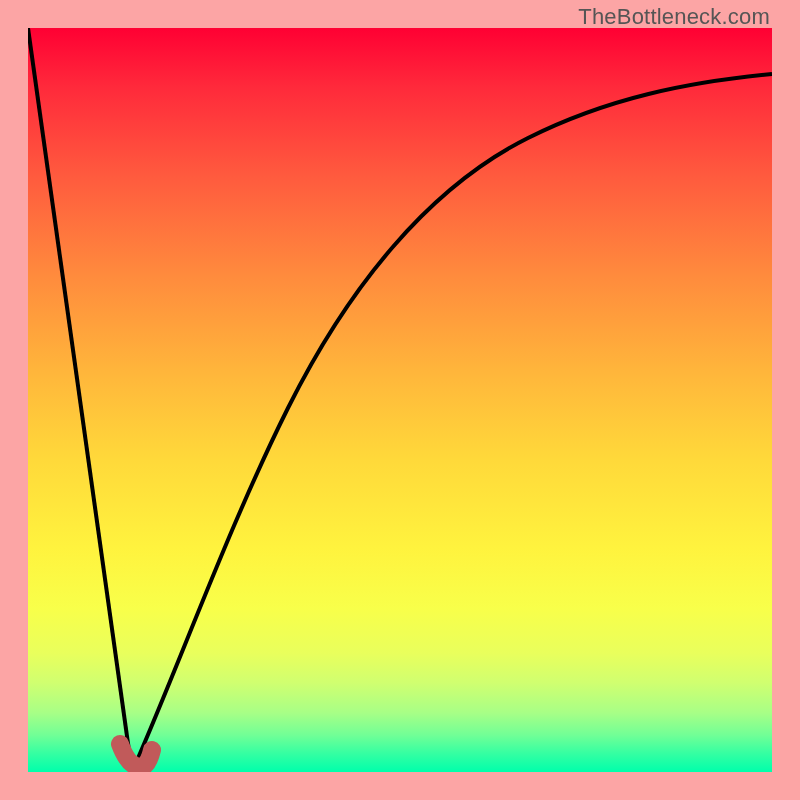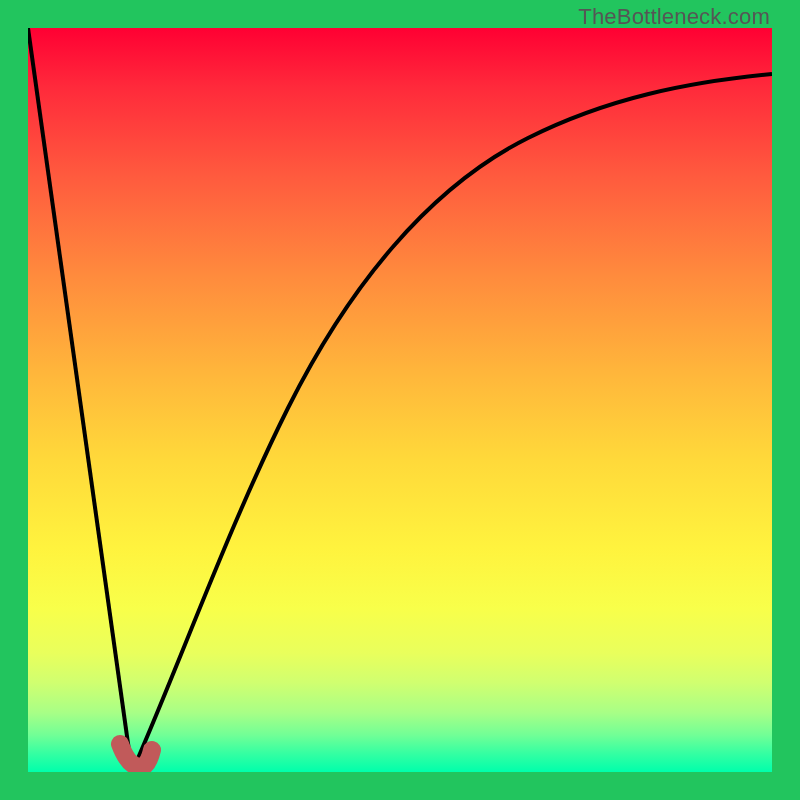--- a/index.html
+++ b/index.html
@@ -9,21 +9,21 @@
     height: 800px;
     overflow: hidden;
     background: #000;
     font-family: Arial, Helvetica, sans-serif;
   }
   .frame {
     position: absolute;
     top: 0; left: 0;
     width: 800px;
     height: 800px;
-    background: #22c55e;
+    background: #fca5a5;
   }
   .plot-area {
     position: absolute;
     top: 28px;
     left: 28px;
     width: 744px;
     height: 744px;
     overflow: hidden;
   }
   .gradient {

